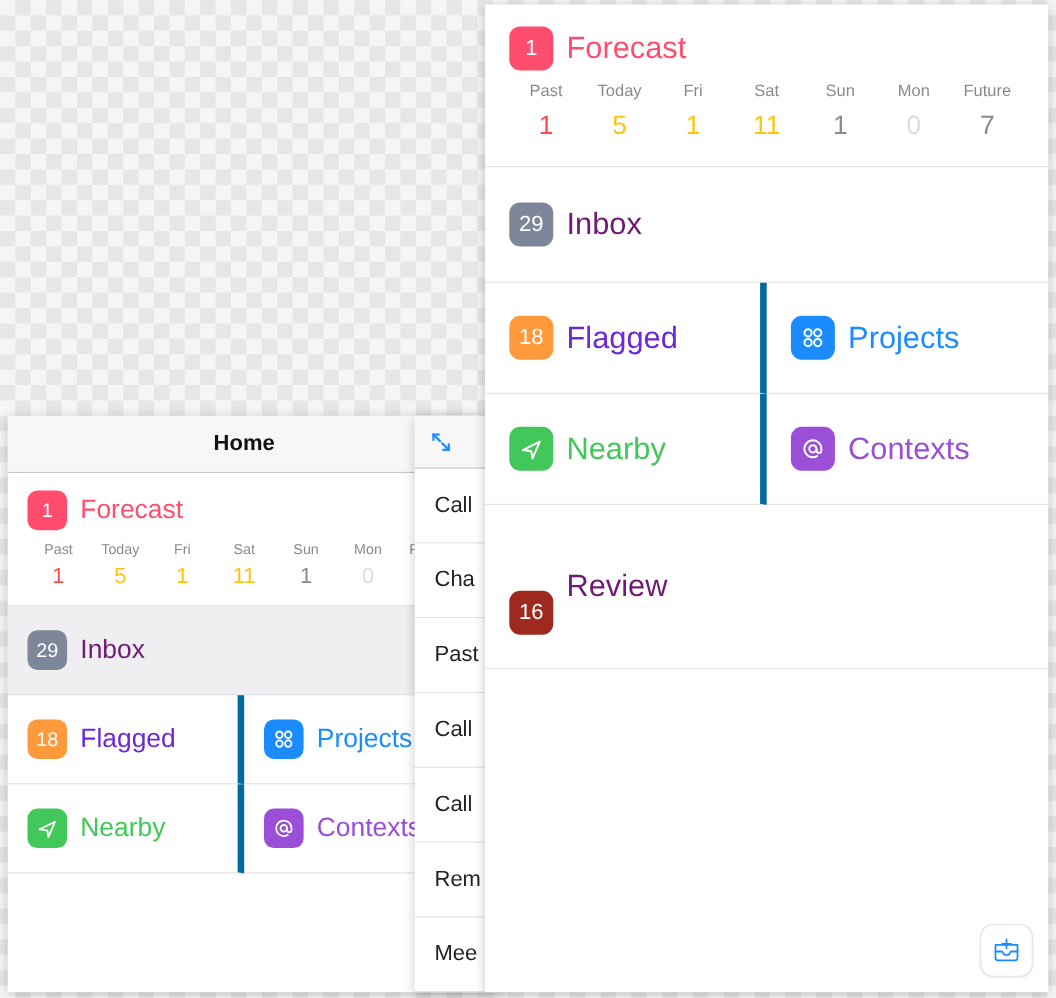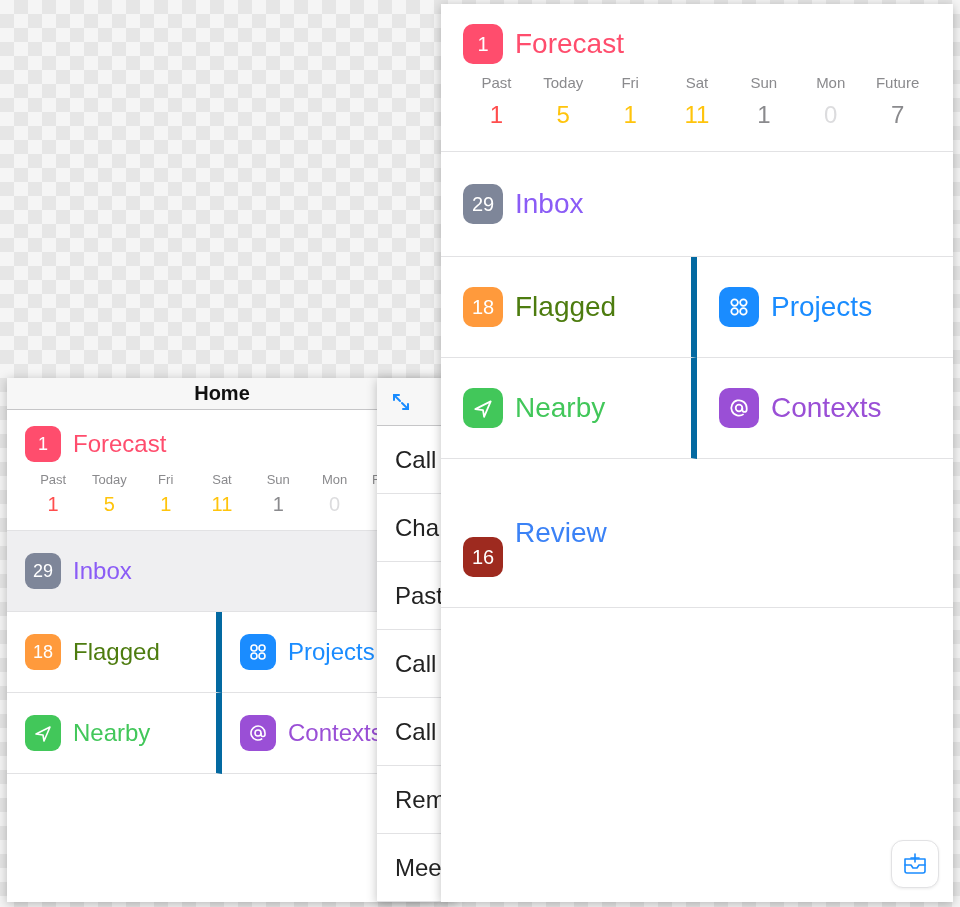--- a/index.html
+++ b/index.html
@@ -24,21 +24,21 @@
     position: absolute;
     background: #fff;
     box-shadow: 0 2px 10px rgba(0,0,0,0.25);
     overflow: hidden;
   }
   .phone.left  { left: 7px;  top: 378px; width: 430px; height: 524px; z-index: 1; }
   .phone.right { left: 441px; top: 4px;  width: 512px; height: 898px; z-index: 2; }
 
   
   .navbar {
-    height: 32px;
+    height: 52px;
     background: #f7f7f7;
     border-bottom: 1px solid #c6c6c8;
     display: flex; align-items: center; justify-content: center;
     font-weight: 600; font-size: 20px; color: #111;
     position: relative;
   }
 
   
   .forecast {
     padding: 16px 18px 14px 18px;
@@ -56,26 +56,26 @@
   .badge.gray   { background: #7e8699; }
   .badge.orange { background: #ff9a3c; }
   .badge.blue   { background: #1a8cff; }
   .badge.green  { background: #42c75a; }
   .badge.purple { background: #9a4fd6; }
   .badge.brown  { background: #9e2a1f; margin-top: 48px; }
 
   .tile-label { font-size: 24px; font-weight: 300; }
   .phone.right .tile-label { font-size: 28px; }
   .lbl-pink   { color: #ff4d6d; text-align: right; }
-  .lbl-gray   { color: #8b5cf6; }
-  .lbl-orange { color: #4d7c0f; text-align: center; }
+  .lbl-gray   { color: #701a75; }
+  .lbl-orange { color: #6d28d9; text-align: center; }
   .lbl-blue   { color: #1a8cff; }
   .lbl-green  { color: #42c75a; }
   .lbl-purple { color: #9a4fd6; }
-  .lbl-brown  { color: #3b82f6; text-align: right; }
+  .lbl-brown  { color: #701a75; text-align: right; }
 
   .days { display: flex; justify-content: space-between; text-align: center; margin-top: 10px; }
   .day  { flex: 1; }
   .day .dname { font-size: 13px; color: #8a8a8d; margin-bottom: 6px; }
   .day .dval  { font-size: 20px; font-weight: 400; }
   .phone.right .day .dname { font-size: 15px; margin-bottom: 10px; }
   .phone.right .day .dval  { font-size: 24px; }
   .dval.red    { color: #ff4d4d; }
   .dval.yellow { color: #ffc40c; }
   .dval.gray   { color: #8a8a8d; }
@@ -108,21 +108,21 @@
 
   
   .tasklist {
     position: absolute;
     left: 377px; top: 378px; width: 80px; height: 524px;
     background: #fff;
     box-shadow: 0 2px 10px rgba(0,0,0,0.25);
     z-index: 1;
   }
   .tasklist .topbar { height: 48px; border-bottom: 1px solid #c6c6c8; background:#f7f7f7; display:flex; align-items:center; padding-left:14px; }
-  .tasklist .trow { height: 68px; border-bottom: 1px solid #e2e2e4; display:flex; align-items:center; padding-left:18px; font-size:24px; color:#222; }
+  .tasklist .trow { height: 68px; border-bottom: 1px solid #e2e2e4; display:flex; align-items:center; padding-left:18px; font-size:20px; color:#222; }
   .expand-icon { color:#1a8cff; font-size:18px; }
 
   
   .fab {
     position: absolute; right: 14px; bottom: 14px;
     width: 48px; height: 48px; border-radius: 12px;
     background: #fff; border: 1px solid #e2e2e4;
     display: flex; align-items: center; justify-content: center;
     box-shadow: 0 1px 3px rgba(0,0,0,0.08);
     color: #1a8cff;

